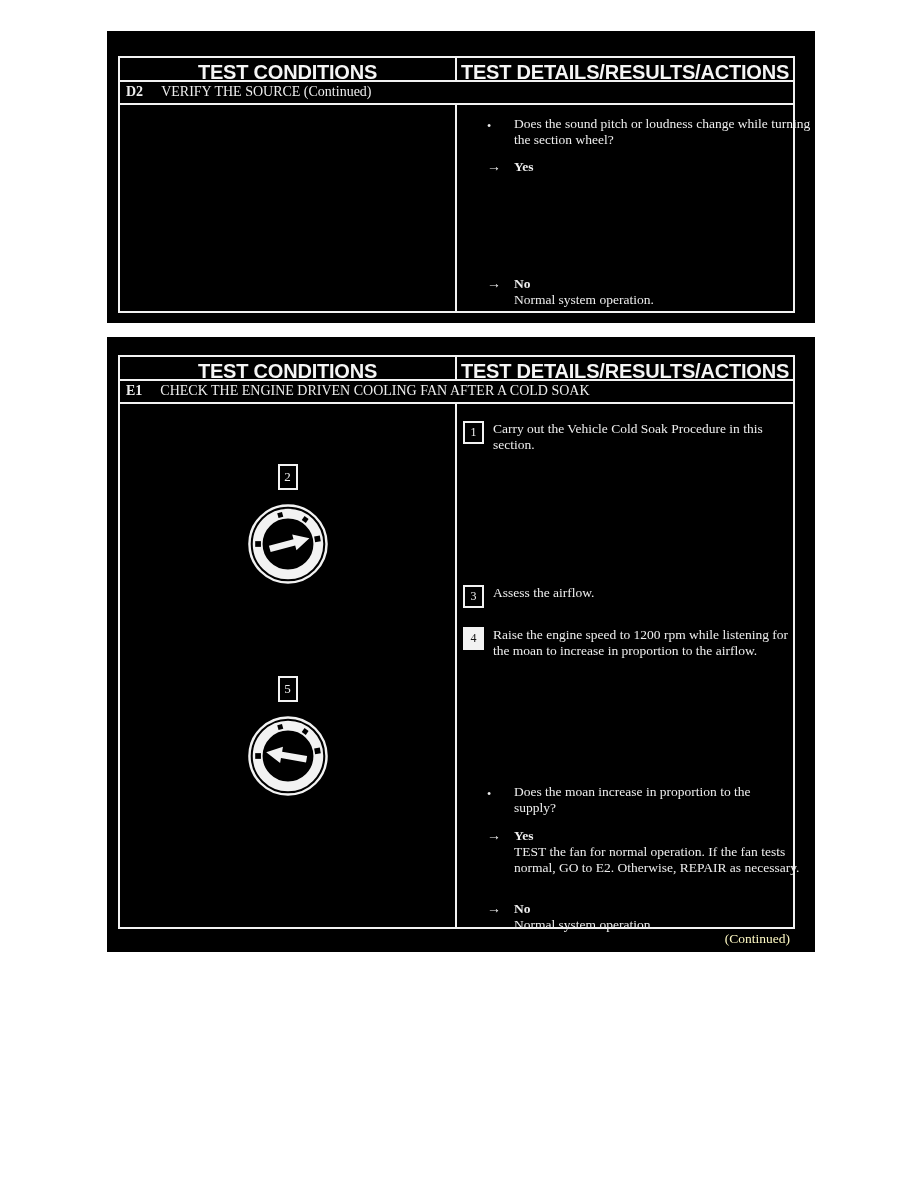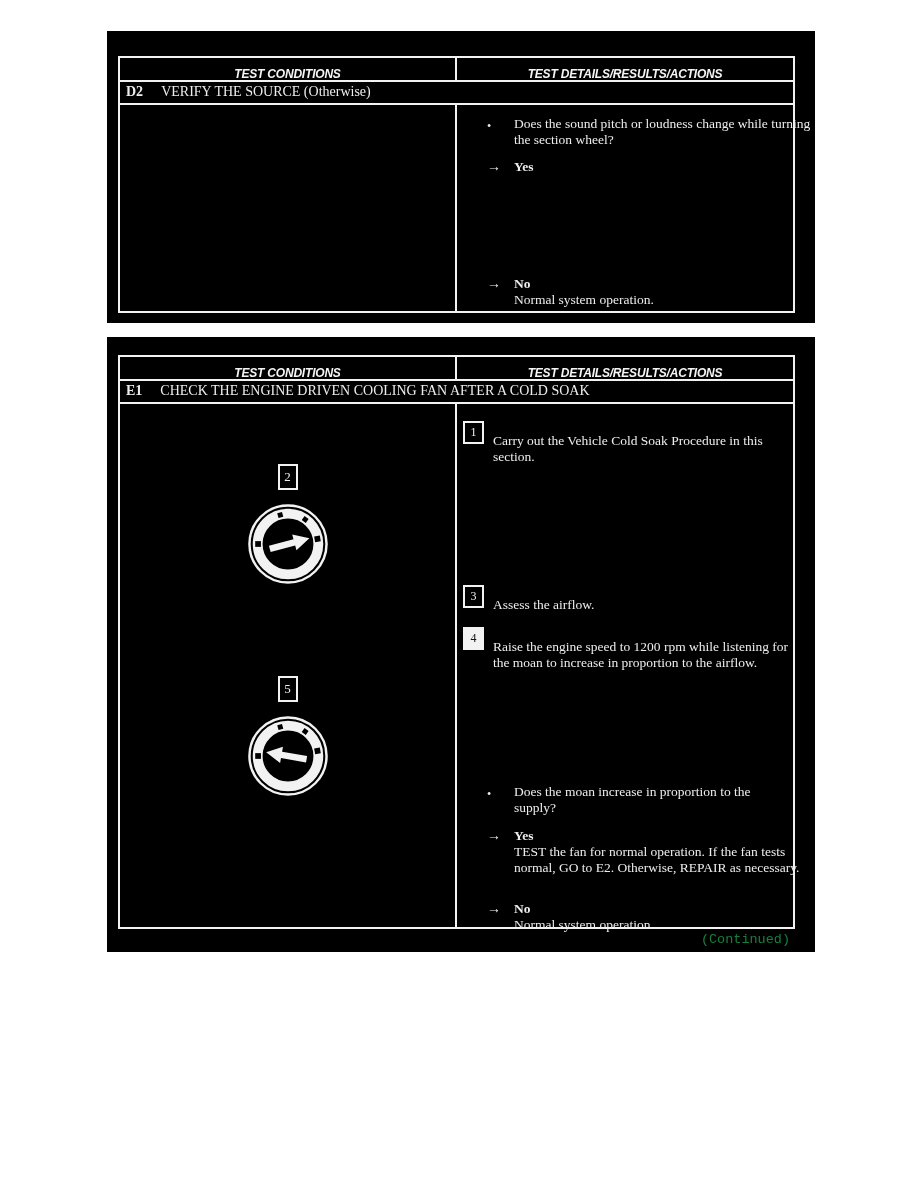--- a/index.html
+++ b/index.html
@@ -9,66 +9,66 @@
     -webkit-font-smoothing:antialiased;
   }
   .panel{position:absolute;left:107px;width:708px;background:#000;}
   #panel-d2{top:31px;height:292px;}
   #panel-e1{top:337px;height:615px;}
   .ptable{position:absolute;left:11px;width:673px;border:2px solid #f2f2f2;background:#000;}
   #table-d2{top:25px;}
   #table-e1{top:18px;}
   .header-row{display:flex;height:22px;border-bottom:2px solid #f2f2f2;}
   .th{
-    font-family:"Liberation Sans", sans-serif;font-weight:bold;font-size:12px;
-    letter-spacing:-0.2px;text-align:center;padding-top:9px;color:#f5f5f5;font-style:italic;
+    font-family:"Liberation Sans", sans-serif;font-weight:bold;font-size:20px;
+    letter-spacing:-0.2px;text-align:center;padding-top:3px;color:#f5f5f5;
   }
   .th-left{width:335px;border-right:2px solid #f2f2f2;}
   .th-right{flex:1;}
   .subhead-row{height:19px;border-bottom:2px solid #f2f2f2;padding:2px 0 0 6px;font-size:14px;white-space:nowrap;overflow:hidden;}
   .subhead-row .code{font-weight:bold;margin-right:18px;font-family:Liberation Serif, serif;}
   .body-row{display:flex;position:relative;}
   .cell-left{width:335px;border-right:2px solid #f2f2f2;position:relative;}
   .cell-right{flex:1;position:relative;font-size:13.5px;line-height:16px;}
   .blk{position:absolute;left:0;right:0;}
   .marker{position:absolute;left:30px;top:0;font-size:14px;}
   .marker.bullet{font-size:12px;top:2px;}
   .content{margin-left:57px;}
   .w300{width:300px;} .w292{width:292px;} .w280{width:280px;} .w290{width:290px;}
   .reslabel{font-weight:bold;}
   .step{position:absolute;left:0;right:0;}
   .stepbox{
     position:absolute;left:6px;top:0;width:17px;height:19px;border:2px solid #f2f2f2;
     text-align:center;font-size:12px;line-height:19px;color:#f2f2f2;
   }
   .stepbox.filled{background:#f2f2f2;color:#111;}
-  .steptext{margin-left:36px;width:308px;margin-top:12px;}
+  .steptext{margin-left:36px;width:308px;}
   .figure{position:absolute;left:0;width:100%;display:flex;flex-direction:column;align-items:center;}
   .figbox{
     width:16px;height:22px;border:2px solid #f2f2f2;text-align:center;
     font-size:13px;line-height:22px;margin-bottom:13px;
   }
   .continued{
     position:absolute;right:25px;bottom:5px;
-    font-family:Liberation Mono, monospace;font-size:13.5px;color:#15803d;margin-top:46px;
+    font-family:Liberation Serif, serif;font-size:13.5px;color:#fef9c3;margin-top:46px;
   }
 </style>
 </head>
 <body>
 
 <div>
 
   <section class="panel" id="panel-d2">
     <div class="ptable" id="table-d2">
       <div class="header-row">
         <div class="th th-left">TEST CONDITIONS</div>
         <div class="th th-right">TEST DETAILS/RESULTS/ACTIONS</div>
       </div>
       <div class="subhead-row">
-        <span class="code">D2</span><span>VERIFY THE SOURCE (Otherwise)</span>
+        <span class="code">D2</span><span>VERIFY THE SOURCE (Continued)</span>
       </div>
       <div class="body-row" style="height:206px">
         <div class="cell-left"></div>
         <div class="cell-right">
 
           <div class="blk" style="top:11px">
             <span class="marker bullet">•</span>
             <div class="content w300">Does the sound pitch or loudness change while turning the section wheel?</div>
           </div>
 

